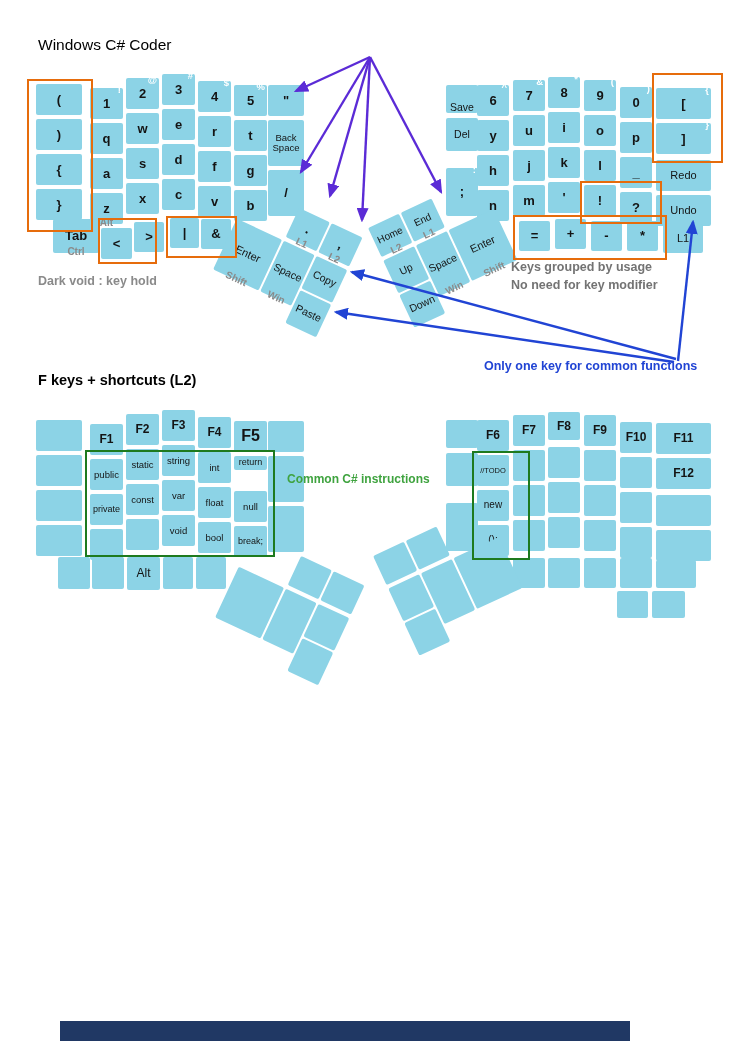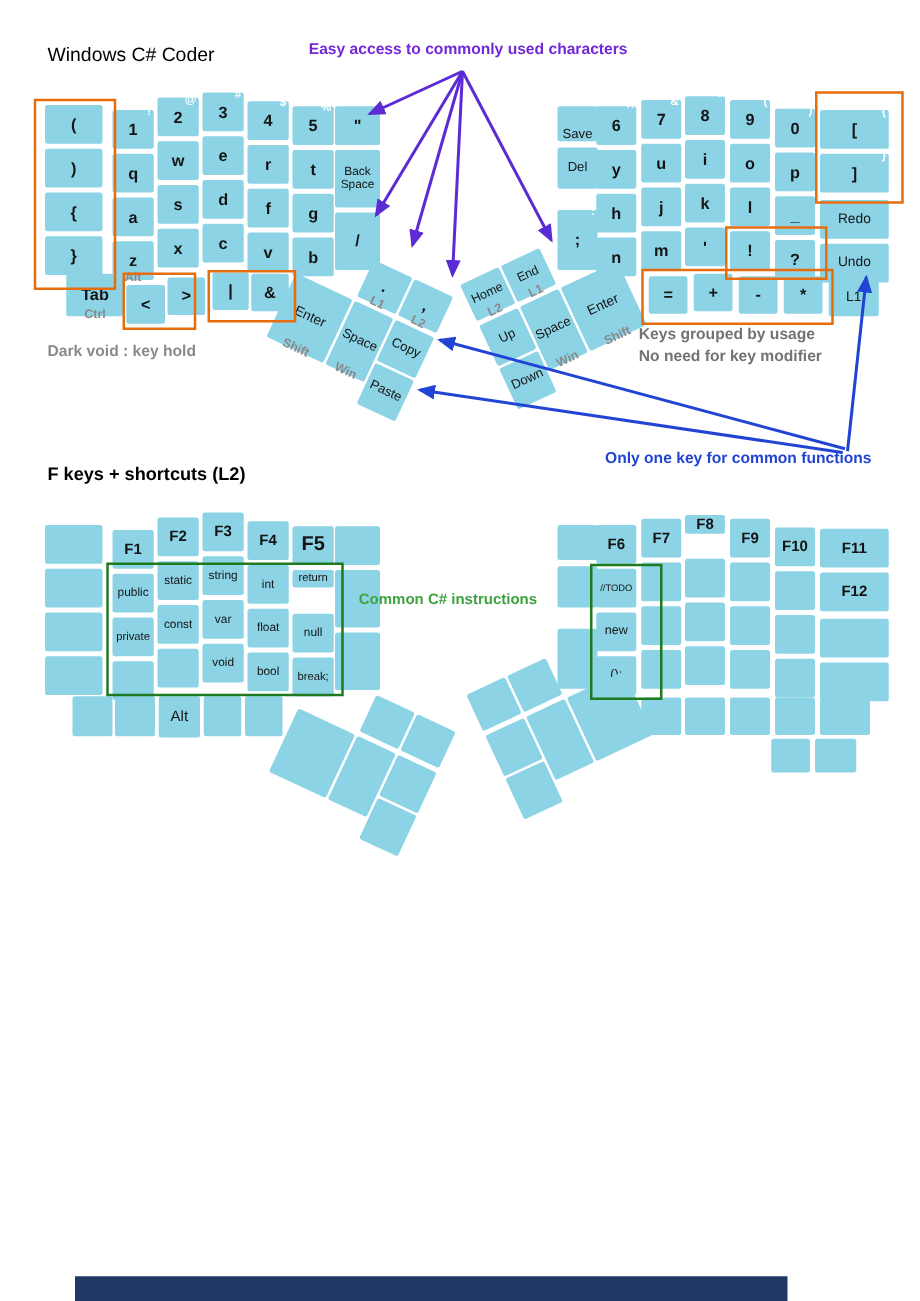--- a/index.html
+++ b/index.html
@@ -27,21 +27,20 @@
   #footerbar{position:absolute;z-index:2;}
   #keys{position:absolute;left:0;top:0;width:100%;height:100%;z-index:1;}
 </style>
 </head>
 <body>
 
 <div id="page" style="--key: #8CD3E6; --grey: #8a8a8a;">
   <h1 id="title1">Windows C# Coder</h1>
   <h2 id="title2">F keys + shortcuts (L2)</h2>
 
-  <div class="ann a-easy" style="color: rgb(114, 40, 216);">Easy access to commonly used characters</div>
   <div class="ann a-grey" style="color: rgb(138, 138, 138);">Dark void : key hold</div>
   <div class="ann a-orange" style="color: #737373;">
     <span>Keys grouped by usage</span><br>
     <span>No need for key modifier</span>
   </div>
   <div class="ann a-blue" style="color: rgb(33, 68, 212);">Only one key for common functions</div>
   <div class="ann a-green" style="color: rgb(63, 163, 63);">Common C# instructions</div>
 
   <div id="keys">
       <div class="key" style="left: 36px; top: 84px; width: 46px; height: 31px;">
@@ -335,21 +334,21 @@
       </div>
       <div class="key reg" style="left: 477px; top: 525px; width: 32px; height: 31px; font-size: 10px;">
         <span class="kl">();</span>
       </div>
       <div class="key" style="left: 513px; top: 415px; width: 32px; height: 31px; font-size: 12px;">
         <span class="kl">F7</span>
       </div>
       <div class="key" style="left: 513px; top: 450px; width: 32px; height: 31px;"></div>
       <div class="key" style="left: 513px; top: 485px; width: 32px; height: 31px;"></div>
       <div class="key" style="left: 513px; top: 520px; width: 32px; height: 31px;"></div>
-      <div class="key" style="left: 548px; top: 412px; width: 32px; height: 15px; font-size: 12px;">
+      <div class="key" style="left: 548px; top: 412px; width: 32px; height: 28px; font-size: 12px;">
         <span class="kl">F8</span>
       </div>
       <div class="key" style="left: 548px; top: 447px; width: 32px; height: 31px;"></div>
       <div class="key" style="left: 548px; top: 482px; width: 32px; height: 31px;"></div>
       <div class="key" style="left: 548px; top: 517px; width: 32px; height: 31px;"></div>
       <div class="key" style="left: 584px; top: 415px; width: 32px; height: 31px; font-size: 12px;">
         <span class="kl">F9</span>
       </div>
       <div class="key" style="left: 584px; top: 450px; width: 32px; height: 31px;"></div>
       <div class="key" style="left: 584px; top: 485px; width: 32px; height: 31px;"></div>

